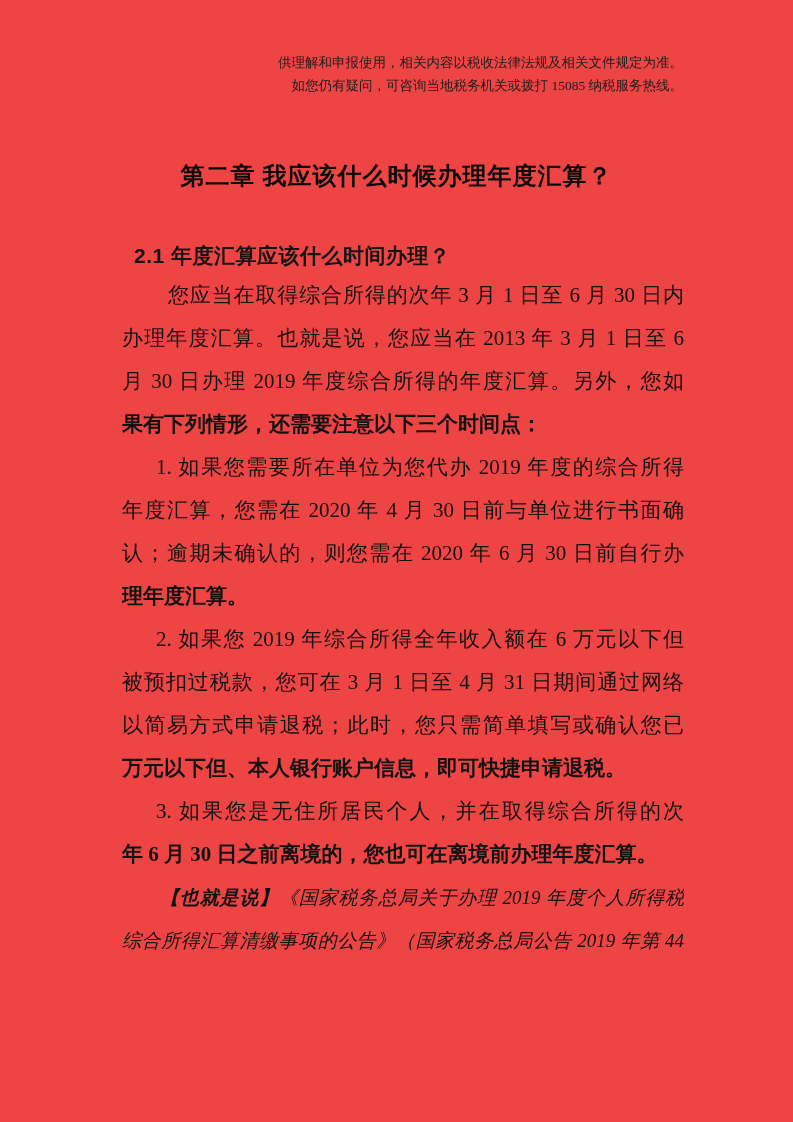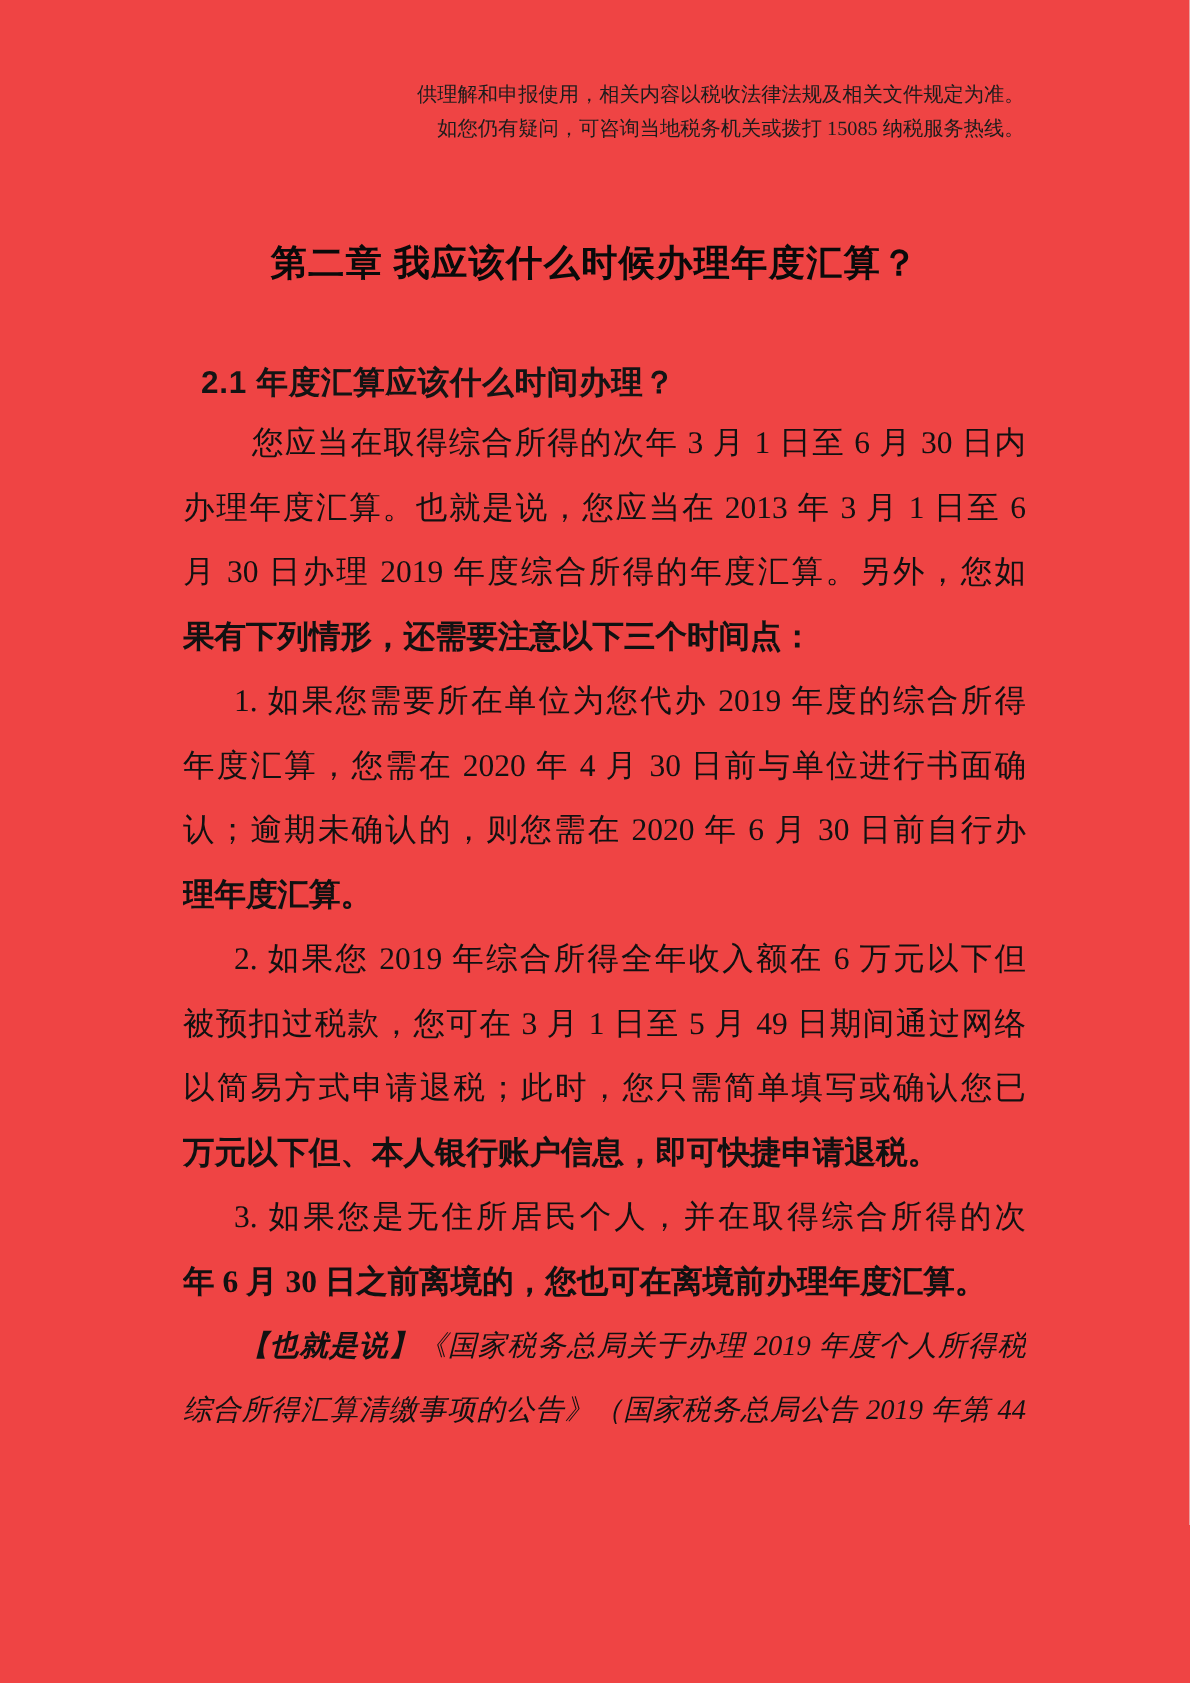--- a/index.html
+++ b/index.html
@@ -104,21 +104,21 @@
         <div class="line last">果有下列情形，还需要注意以下三个时间点：</div>
       </div>
       <div class="para body">
         <div class="line" style="padding-left: 34px;">1. 如果您需要所在单位为您代办 2019 年度的综合所得</div>
         <div class="line">年度汇算，您需在 2020 年 4 月 30 日前与单位进行书面确</div>
         <div class="line">认；逾期未确认的，则您需在 2020 年 6 月 30 日前自行办</div>
         <div class="line last">理年度汇算。</div>
       </div>
       <div class="para body">
         <div class="line" style="padding-left: 34px;">2. 如果您 2019 年综合所得全年收入额在 6 万元以下但</div>
-        <div class="line">被预扣过税款，您可在 3 月 1 日至 5 月 49 日期间通过网络</div>
+        <div class="line">被预扣过税款，您可在 3 月 1 日至 4 月 31 日期间通过网络</div>
         <div class="line">以简易方式申请退税；此时，您只需简单填写或确认您已</div>
         <div class="line last">万元以下但、本人银行账户信息，即可快捷申请退税。</div>
       </div>
       <div class="para body">
         <div class="line" style="padding-left: 34px;">3. 如果您是无住所居民个人，并在取得综合所得的次</div>
         <div class="line last">年 6 月 30 日之前离境的，您也可在离境前办理年度汇算。</div>
       </div>
       <div class="para kaiti">
         <div class="line" style="padding-left: 38px;"><b>【也就是说】</b>《国家税务总局关于办理 2019 年度个人所得税</div>
         <div class="line">综合所得汇算清缴事项的公告》（国家税务总局公告 2019 年第 44</div>

